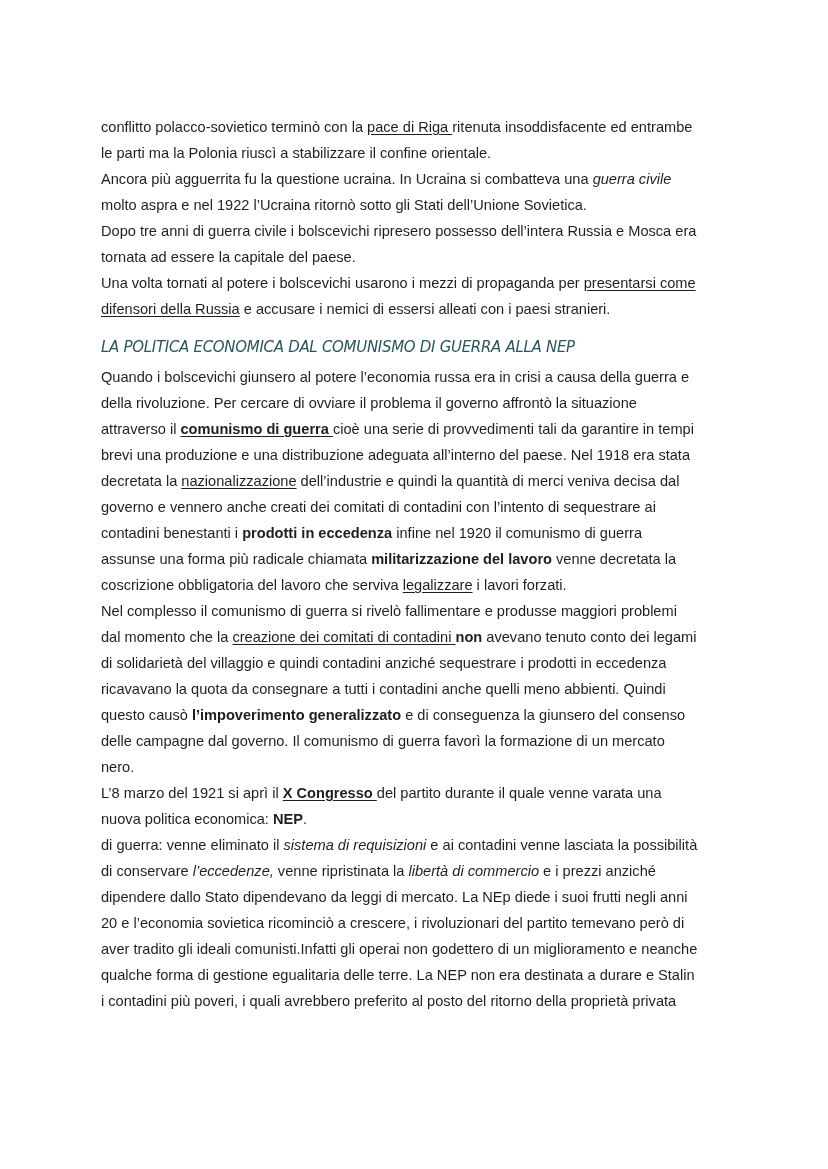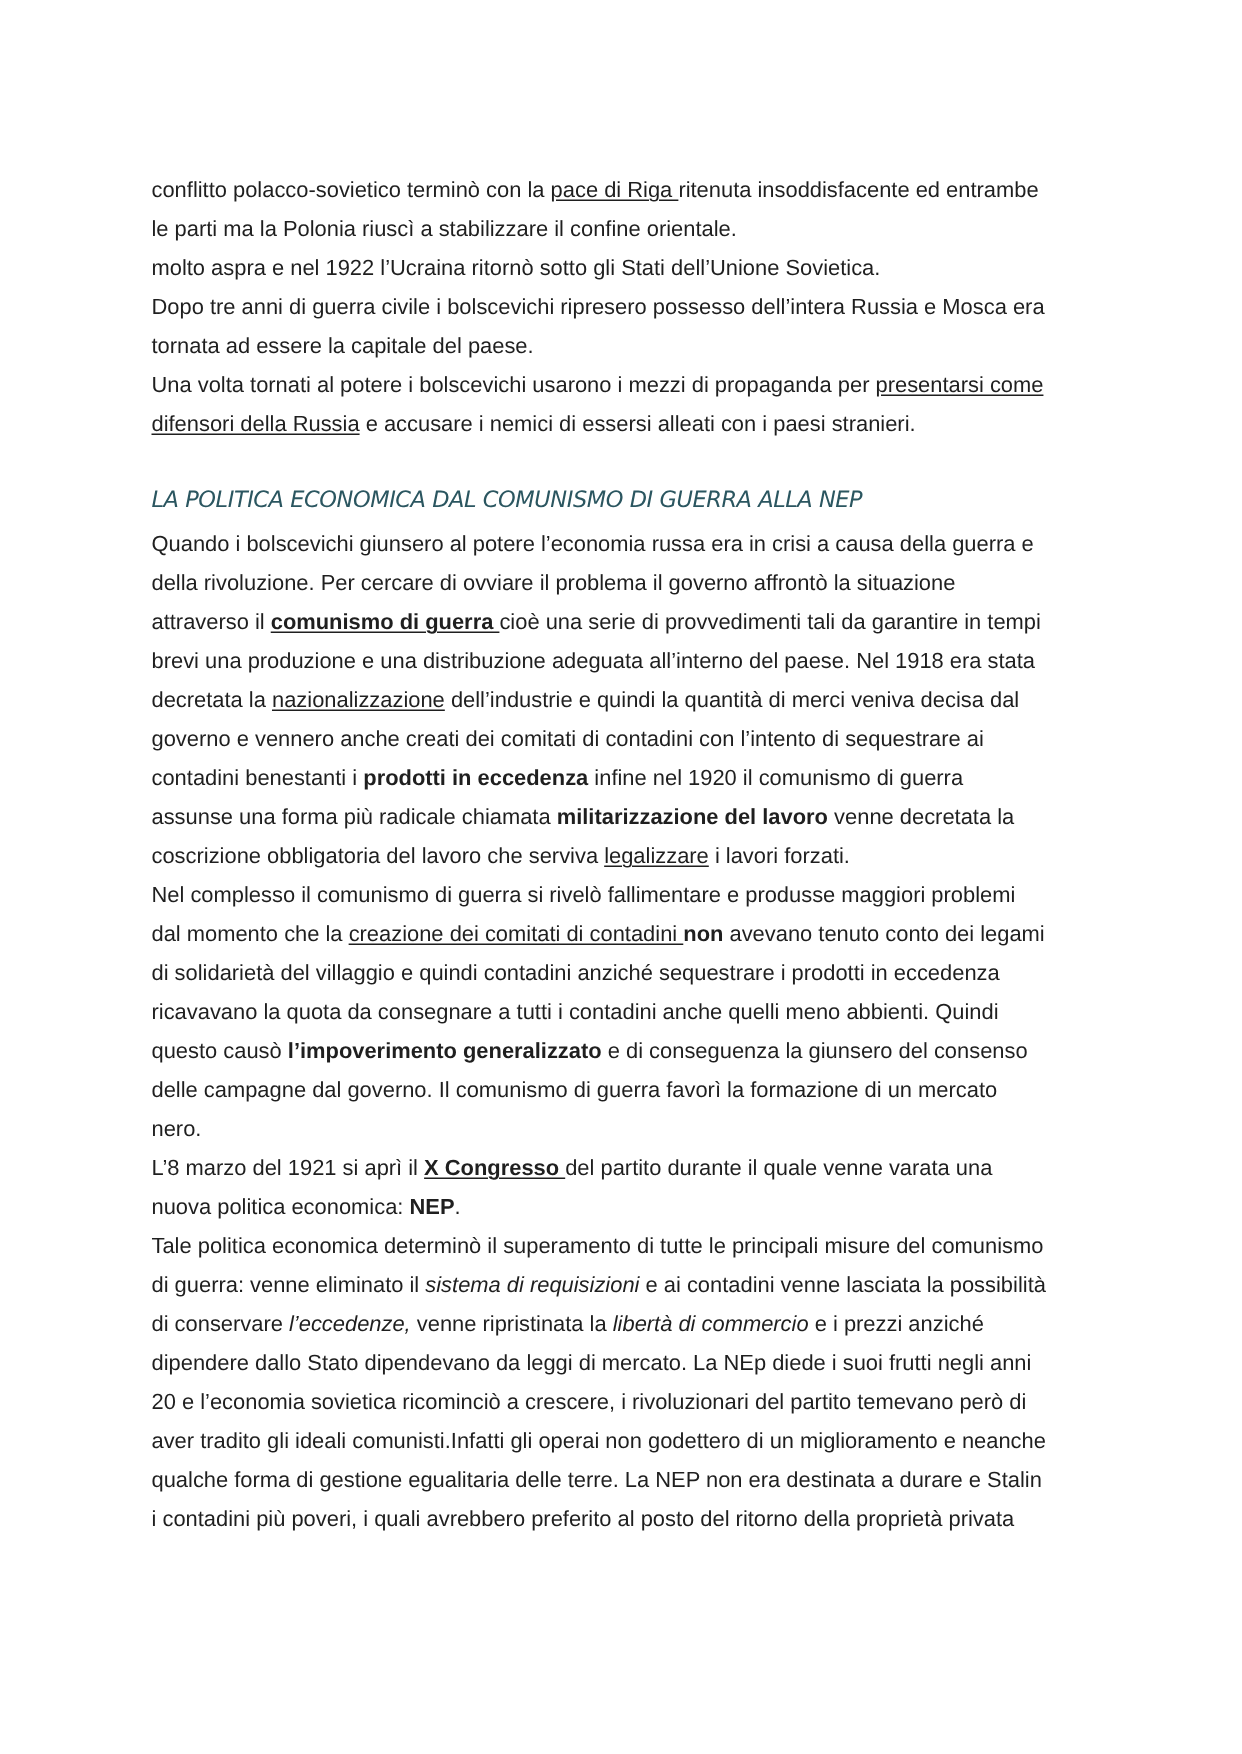--- a/index.html
+++ b/index.html
@@ -4,37 +4,38 @@
 <style>
   html, body { margin: 0; padding: 0; background: #ffffff; }
   body { width: 828px; height: 1169px; position: relative; overflow: hidden; }
   .page {
     position: absolute; left: 101px; top: 114px; width: 640px;
     font-family: "Liberation Sans", sans-serif;
     font-size: 14.6px; color: #1f1f1f;
   }
   .line { height: 26px; line-height: 26px; white-space: nowrap; }
   .heading {
-    margin-top: 20px; height: 34px; line-height: 34px;
+    margin-top: 8px; height: 34px; line-height: 34px;
     font-family: "DejaVu Sans", sans-serif;
     font-style: italic; font-size: 15px; letter-spacing: -0.3px;
     color: #2b5660; transform: scaleY(1.0);
   }
   .after-heading { margin-top: 0px; }
   .u { text-decoration: underline; text-underline-offset: 2px; }
   .b { font-weight: bold; margin-top: 23px; }
   .i { font-style: italic; }
 </style>
 </head>
 <body>
 
 <div class="page">
   <div id="intro">
       <div class="line"><span>conflitto polacco-sovietico terminò con la </span><span class="u">pace di Riga </span><span>ritenuta insoddisfacente ed entrambe</span></div>
       <div class="line"><span>le parti ma la Polonia riuscì a stabilizzare il confine orientale.</span></div>
+      <div class="line"><span>Ancora più agguerrita fu la questione ucraina. In Ucraina si combatteva una </span><span class="i">guerra civile</span></div>
       <div class="line"><span>molto aspra e nel 1922 l’Ucraina ritornò sotto gli Stati dell’Unione Sovietica.</span></div>
       <div class="line"><span>Dopo tre anni di guerra civile i bolscevichi ripresero possesso dell’intera Russia e Mosca era</span></div>
       <div class="line"><span>tornata ad essere la capitale del paese.</span></div>
       <div class="line"><span>Una volta tornati al potere i bolscevichi usarono i mezzi di propaganda per </span><span class="u">presentarsi come</span></div>
       <div class="line"><span class="u">difensori della Russia</span><span> e accusare i nemici di essersi alleati con i paesi stranieri.</span></div>
     </div>
   <div class="heading" style="color: rgb(43, 86, 96);">LA POLITICA ECONOMICA DAL COMUNISMO DI GUERRA ALLA NEP</div>
   <div id="section" class="after-heading">
       <div class="line"><span>Quando i bolscevichi giunsero al potere l’economia russa era in crisi a causa della guerra e</span></div>
       <div class="line"><span>della rivoluzione. Per cercare di ovviare il problema il governo affrontò la situazione</span></div>
@@ -47,21 +48,20 @@
       <div class="line"><span>coscrizione obbligatoria del lavoro che serviva </span><span class="u">legalizzare</span><span> i lavori forzati.</span></div>
       <div class="line"><span>Nel complesso il comunismo di guerra si rivelò fallimentare e produsse maggiori problemi</span></div>
       <div class="line"><span>dal momento che la </span><span class="u">creazione dei comitati di contadini </span><span class="b">non</span><span> avevano tenuto conto dei legami</span></div>
       <div class="line"><span>di solidarietà del villaggio e quindi contadini anziché sequestrare i prodotti in eccedenza</span></div>
       <div class="line"><span>ricavavano la quota da consegnare a tutti i contadini anche quelli meno abbienti. Quindi</span></div>
       <div class="line"><span>questo causò </span><span class="b">l’impoverimento generalizzato</span><span> e di conseguenza la giunsero del consenso</span></div>
       <div class="line"><span>delle campagne dal governo. Il comunismo di guerra favorì la formazione di un mercato</span></div>
       <div class="line"><span>nero.</span></div>
       <div class="line"><span>L’8 marzo del 1921 si aprì il </span><span class="b u">X Congresso </span><span>del partito durante il quale venne varata una</span></div>
       <div class="line"><span>nuova politica economica: </span><span class="b">NEP</span><span>.</span></div>
-      <div class="line"><span>Tale politica economica determinò il superamento di tutte le principali misure del comunismo</span></div>
       <div class="line"><span>di guerra: venne eliminato il </span><span class="i">sistema di requisizioni</span><span> e ai contadini venne lasciata la possibilità</span></div>
       <div class="line"><span>di conservare </span><span class="i">l’eccedenze,</span><span> venne ripristinata la </span><span class="i">libertà di commercio</span><span> e i prezzi anziché</span></div>
       <div class="line"><span>dipendere dallo Stato dipendevano da leggi di mercato. La NEp diede i suoi frutti negli anni</span></div>
       <div class="line"><span>20 e l’economia sovietica ricominciò a crescere, i rivoluzionari del partito temevano però di</span></div>
       <div class="line"><span>aver tradito gli ideali comunisti.Infatti gli operai non godettero di un miglioramento e neanche</span></div>
       <div class="line"><span>qualche forma di gestione egualitaria delle terre. La NEP non era destinata a durare e Stalin</span></div>
       <div class="line"><span>i contadini più poveri, i quali avrebbero preferito al posto del ritorno della proprietà privata</span></div>
     </div>
 </div>
 

